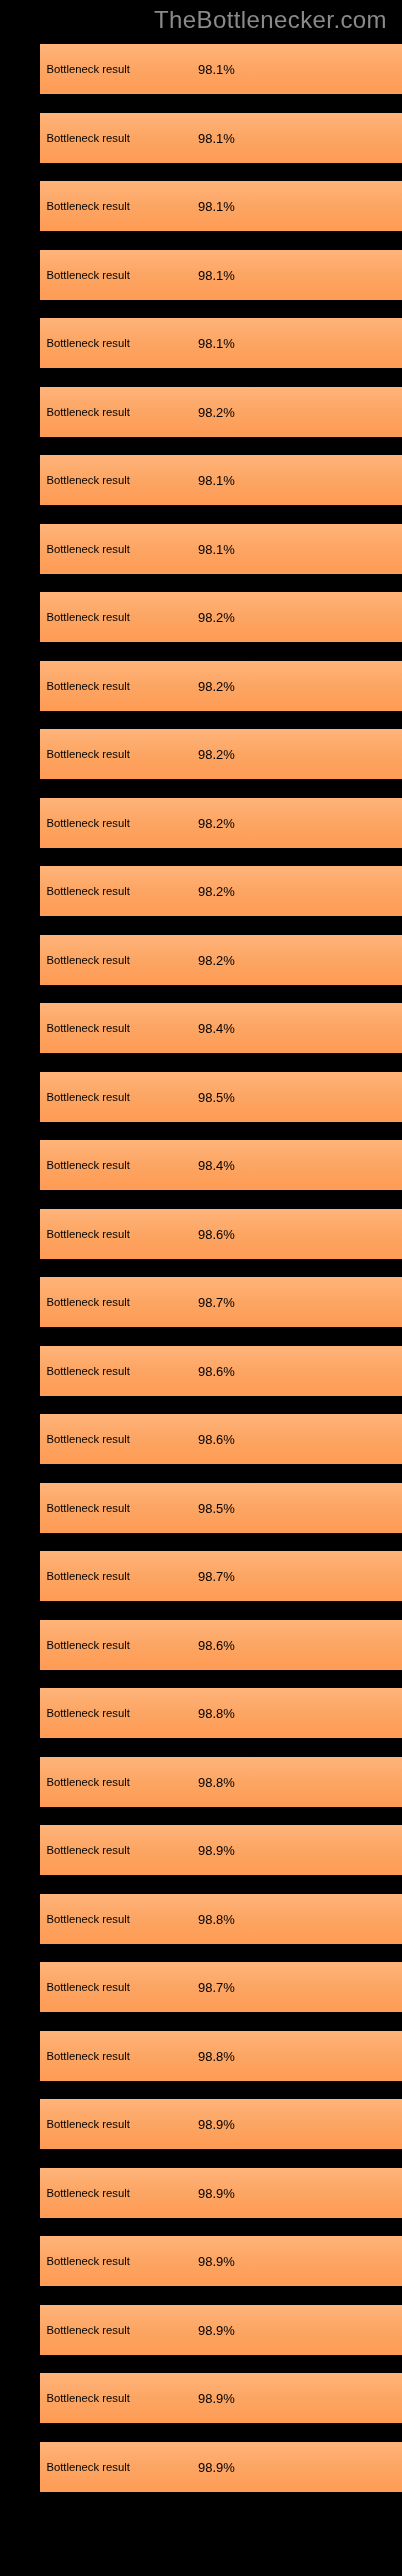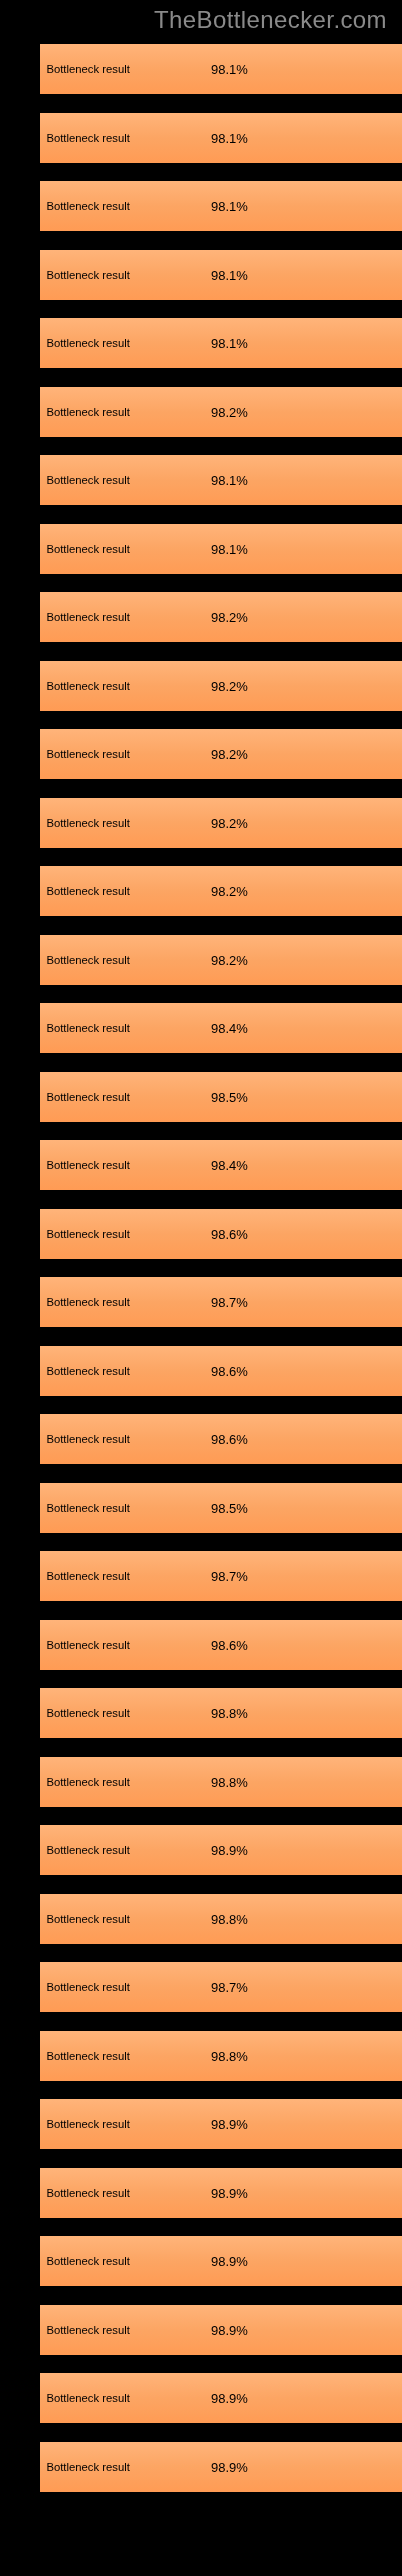--- a/index.html
+++ b/index.html
@@ -39,21 +39,21 @@
       position: absolute;
       left: 6.4px;
       top: 50%;
       transform: translateY(-50%);
       color: #000000;
       font-size: 11.3px;
       font-weight: normal;
     }
     .bar-value {
       position: absolute;
-      left: 171px;
+      left: 158px;
       top: 50%;
       transform: translateY(-50%);
       color: #000000;
       font-size: 13px;
       font-weight: normal;
     }
     .bars-wrapper {
       padding: 0;
     }
   </style>

